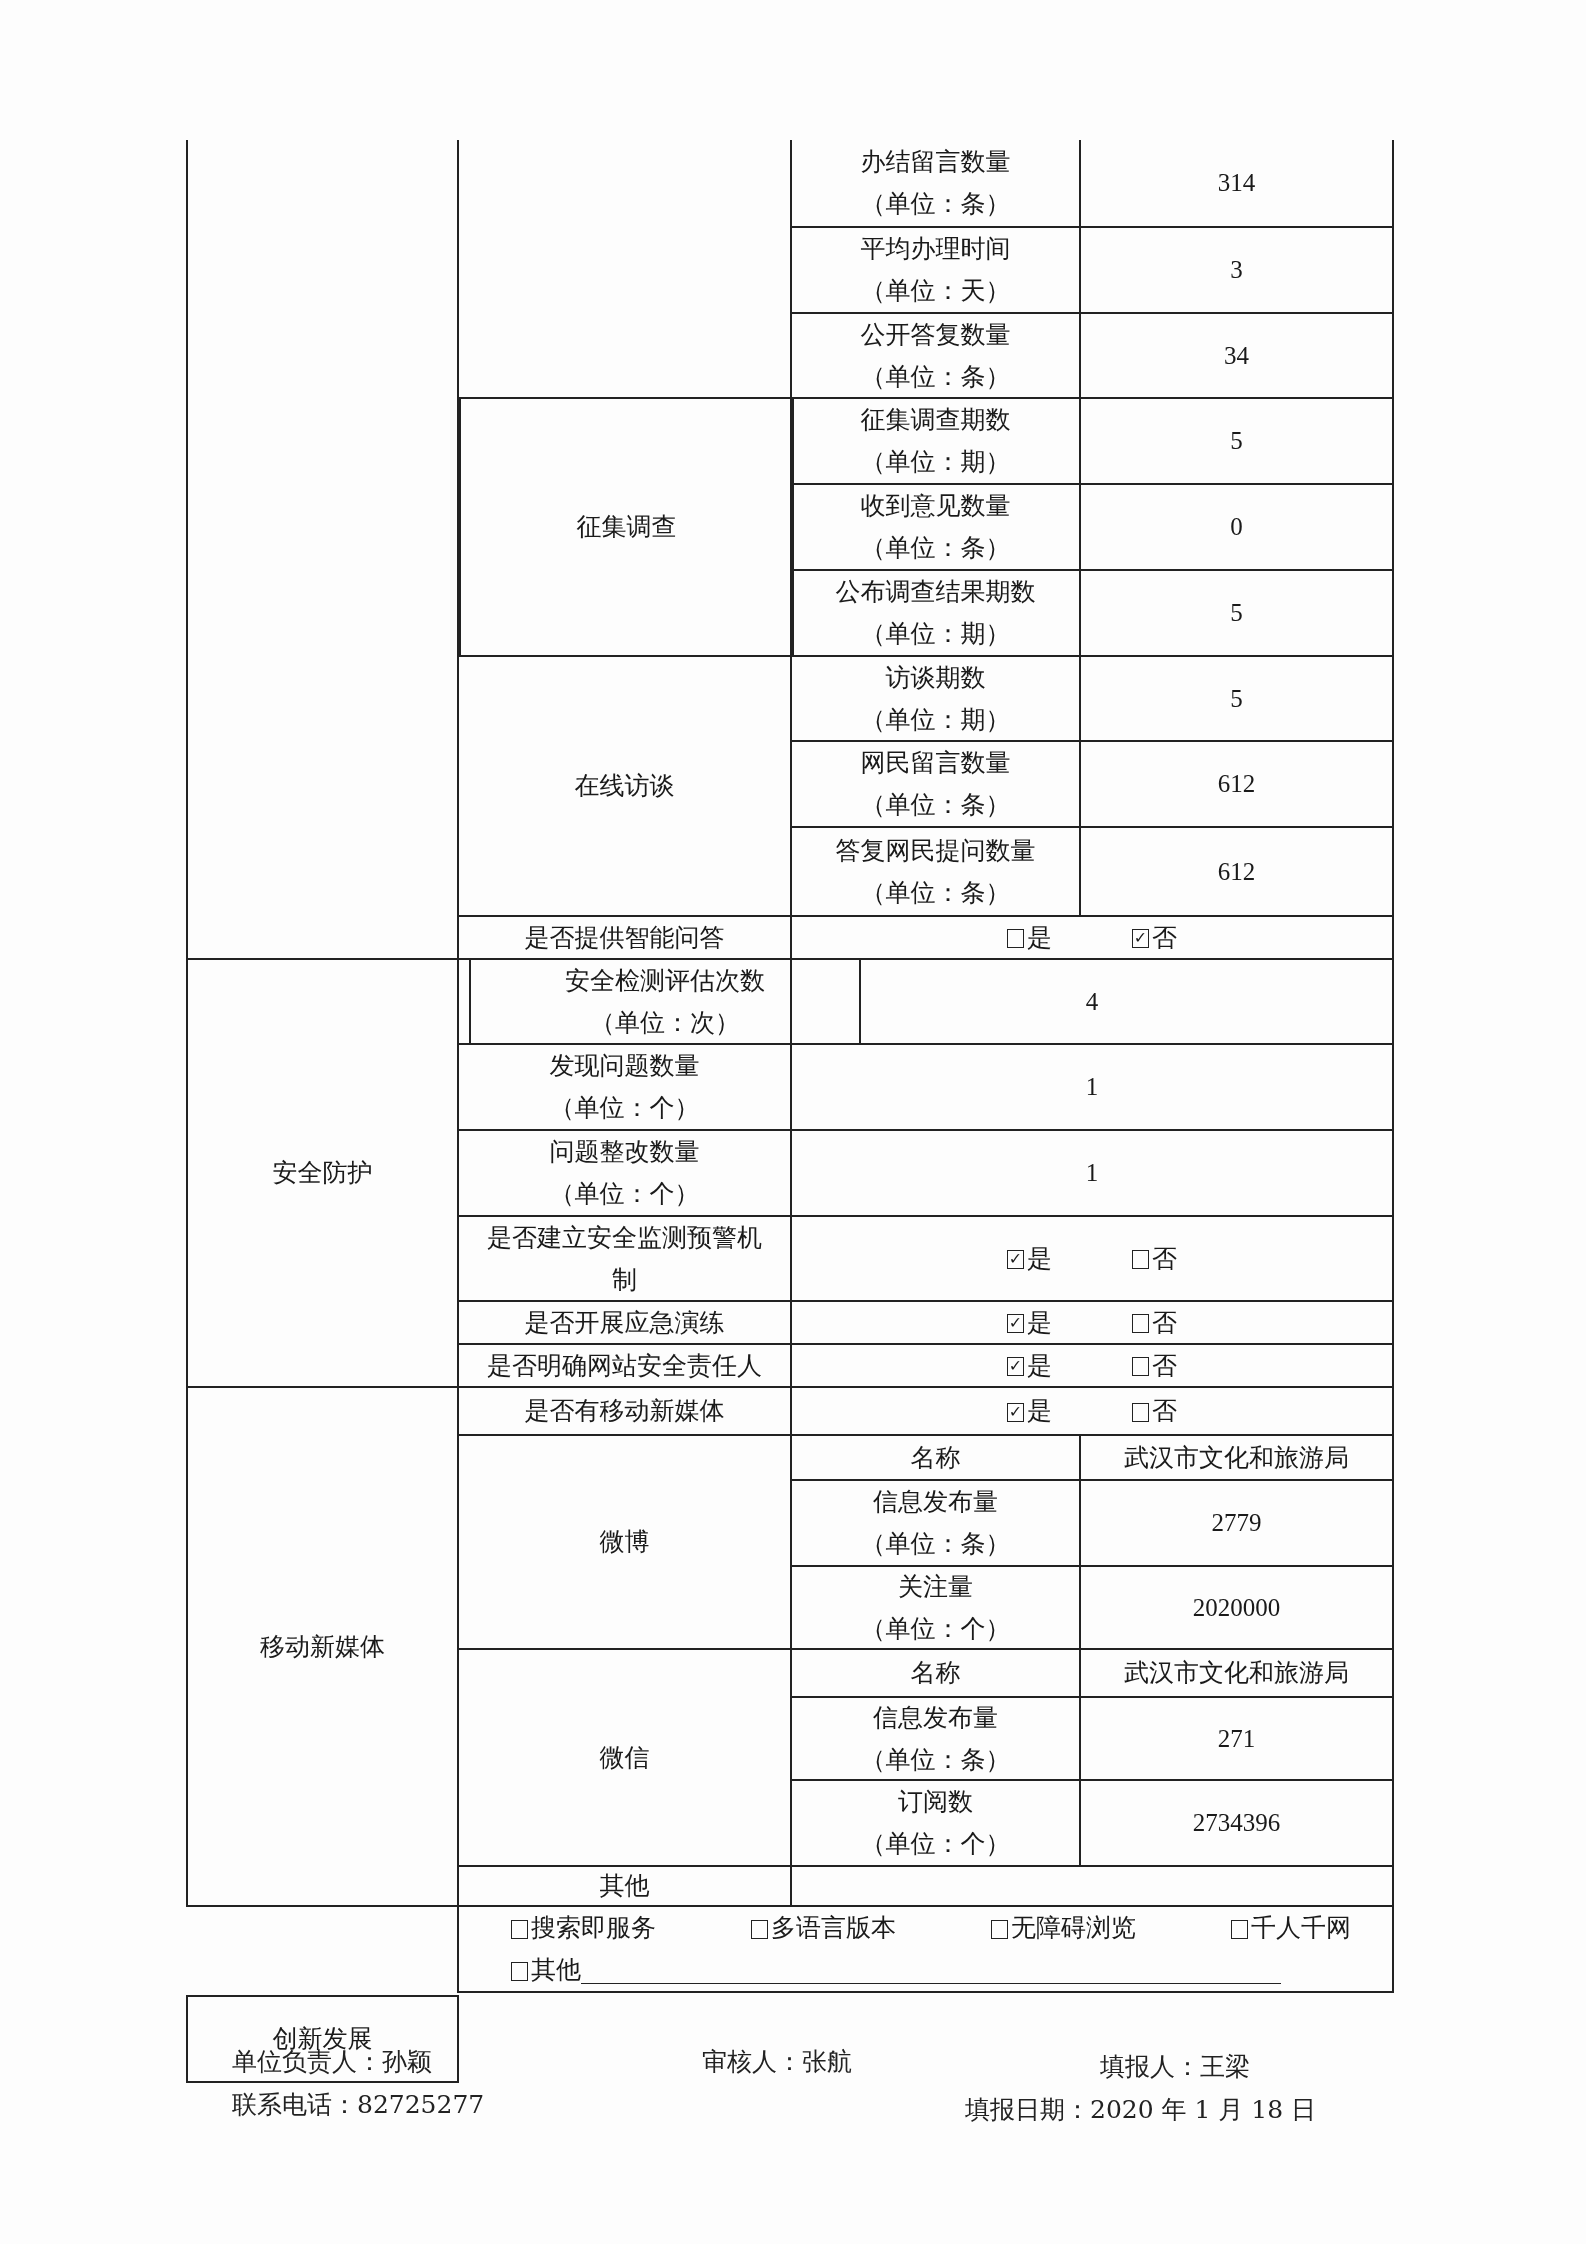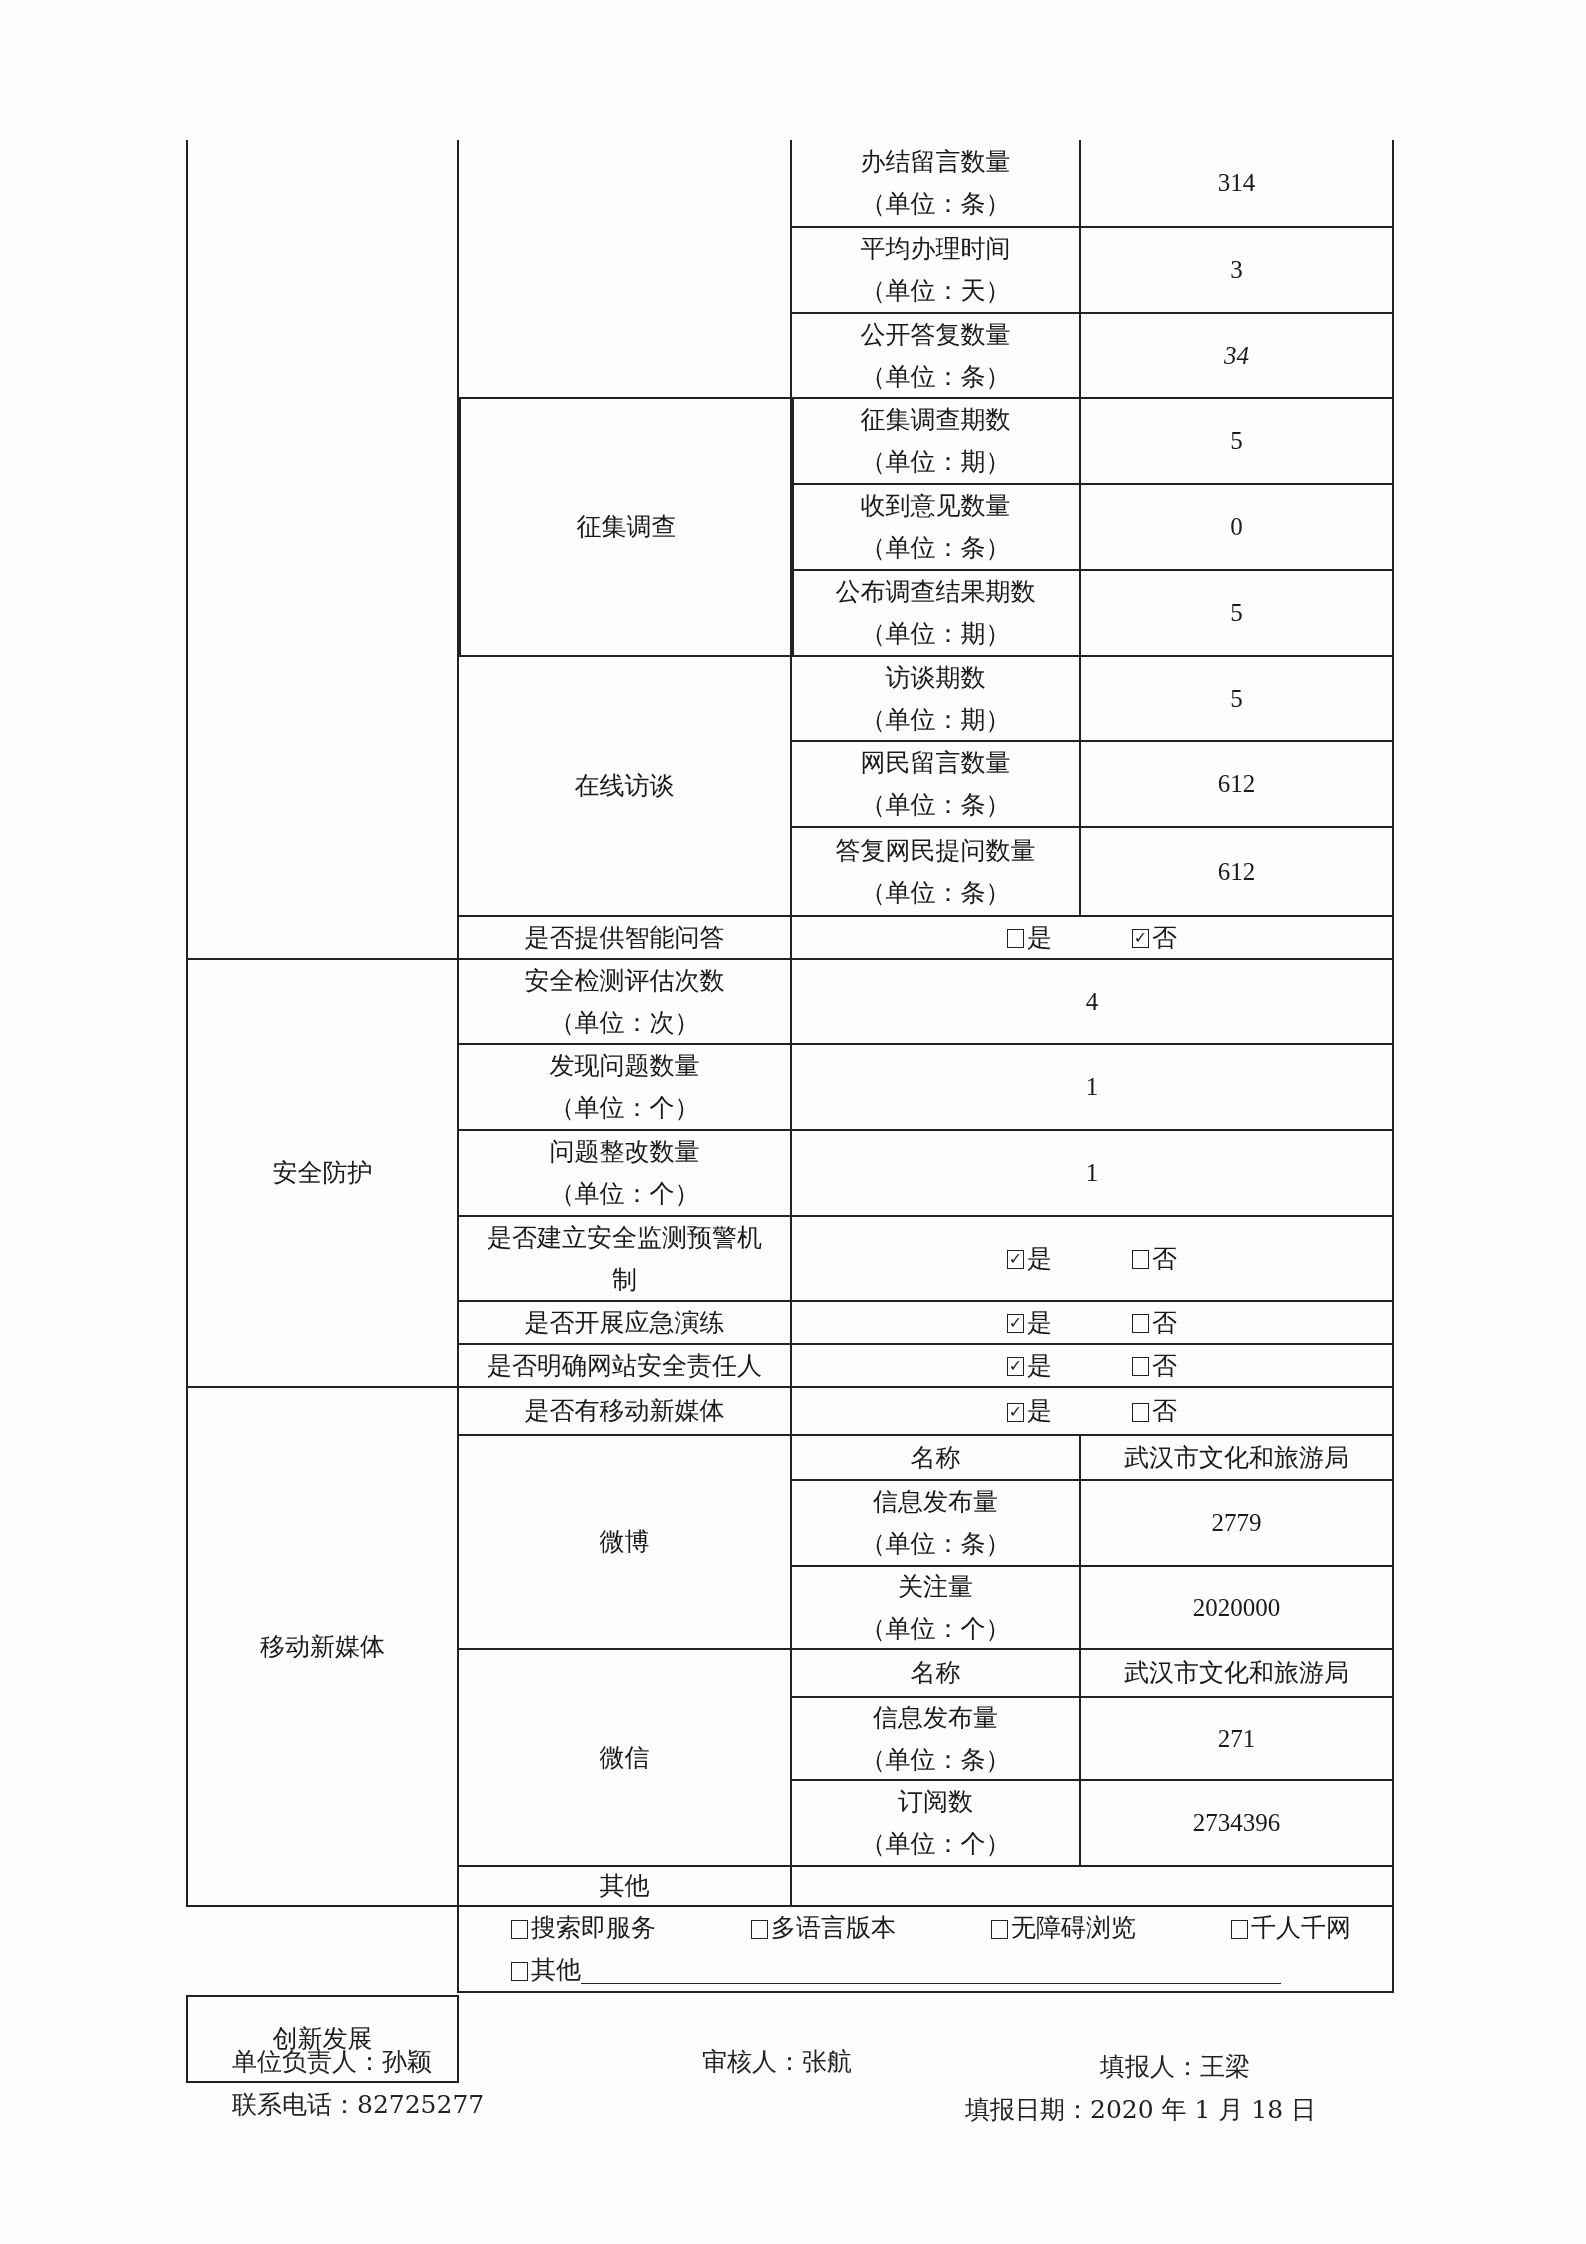--- a/index.html
+++ b/index.html
@@ -73,21 +73,21 @@
     <span class="lbl">平均办理时间</span>
     <span class="lbl">（单位：天）</span>
   </div>
   <div class="cell val" style="left:1079px;top:226px;width:315px;height:88px;">
     <span>3</span>
   </div>
   <div class="cell" style="left:790px;top:312px;width:291px;height:87px;">
     <span class="lbl">公开答复数量</span>
     <span class="lbl">（单位：条）</span>
   </div>
-  <div class="cell val" style="left:1079px;top:312px;width:315px;height:87px;font-style:italic;">
+  <div class="cell val" style="left:1079px;top:312px;width:315px;height:87px;">
     <span>34</span>
   </div>
 
   <div class="cell" style="left:790px;top:397px;width:291px;height:88px;">
     <span class="lbl">征集调查期数</span>
     <span class="lbl">（单位：期）</span>
   </div>
   <div class="cell val" style="left:1079px;top:397px;width:315px;height:88px;">
     <span>5</span>
   </div>
@@ -121,21 +121,21 @@
     <span>612</span>
   </div>
   <div class="cell" style="left:790px;top:826px;width:291px;height:91px;">
     <span class="lbl">答复网民提问数量</span>
     <span class="lbl">（单位：条）</span>
   </div>
   <div class="cell val" style="left:1079px;top:826px;width:315px;height:91px;">
     <span>612</span>
   </div>
 
-  <div class="cell" style="left:457px;top:958px;width:335px;height:87px;">
+  <div class="cell" style="left:469px;top:958px;width:392px;height:87px;">
     <span class="lbl">安全检测评估次数</span>
     <span class="lbl">（单位：次）</span>
   </div>
   <div class="cell val" style="left:790px;top:958px;width:604px;height:87px;">
     <span>4</span>
   </div>
   <div class="cell" style="left:457px;top:1043px;width:335px;height:88px;">
     <span class="lbl">发现问题数量</span>
     <span class="lbl">（单位：个）</span>
   </div>

